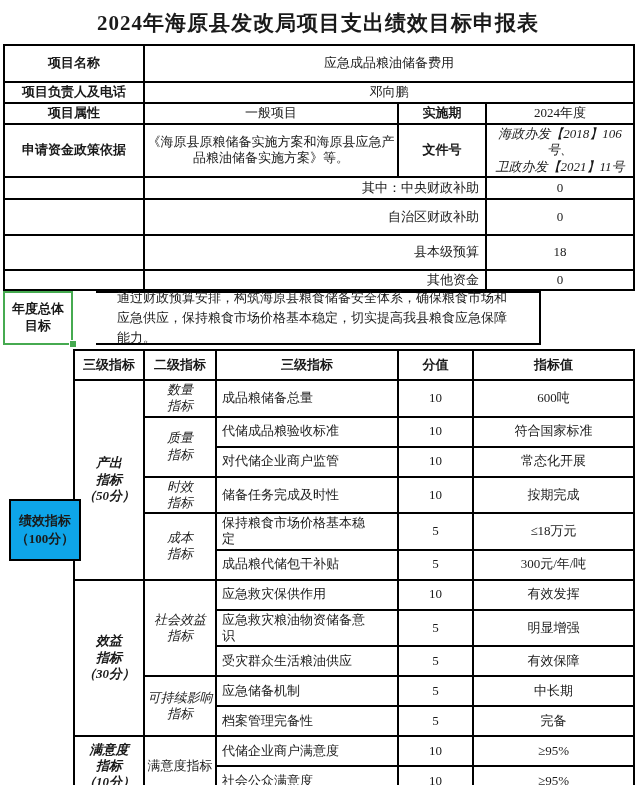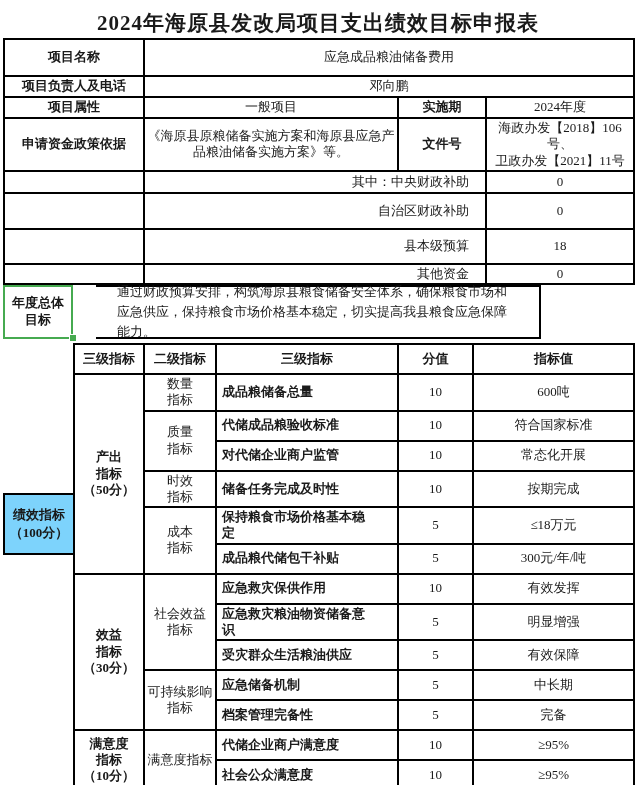--- a/index.html
+++ b/index.html
@@ -4,32 +4,32 @@
 <style>
   html,body{margin:0;padding:0;background:#fff;}
   body{
     width:635px;height:785px;overflow:hidden;position:relative;
     font-family:"Liberation Serif","DejaVu Serif",serif;
     color:#1a1a1a;
   }
   .page{position:absolute;left:3px;top:0;width:630px;}
   .title{
     text-align:center;font-size:21px;font-weight:bold;
-    padding:9px 0 1px 0;letter-spacing:1px;white-space:nowrap;
+    padding:9px 0 7px 0;letter-spacing:1px;white-space:nowrap;
   }
   table{border-collapse:collapse;table-layout:fixed;}
   td,th{
     border:2px solid #000;font-size:13px;text-align:center;
     vertical-align:middle;padding:1px 2px;overflow:hidden;
     font-weight:normal;line-height:1.25;
   }
   .lbl{font-weight:bold;}
-  .pre{white-space:pre-line;}
-  .left-just{text-align:left;padding-left:5px;padding-right:22px;font-weight:bold;}
-  .right-al{text-align:right;padding-right:16px;margin-top:25px;}
+  .pre{white-space:pre-line;font-style:italic;}
+  .left-just{text-align:left;padding-left:5px;padding-right:22px;}
+  .right-al{text-align:right;padding-right:6px;margin-top:25px;}
   
   .goal-row{display:flex;width:630px;height:54px;margin-top:0;position:relative;}
   .goal-label{
     width:70px;box-sizing:border-box;border:2px solid #46aa50;
     display:flex;align-items:center;justify-content:center;
     font-weight:bold;font-size:13px;white-space:pre-line;text-align:center;
     position:relative;background:#fff;line-height:1.3;
   }
   .fill-handle{
     position:absolute;right:-4px;bottom:-4px;width:6px;height:6px;
@@ -39,22 +39,22 @@
     width:445px;box-sizing:border-box;border:2px solid #000;border-left:none;
     font-size:13px;line-height:1.55;text-align:left;
     padding:2px 21px;display:flex;align-items:center;margin-left:23px;
   }
   
   .ind-wrap{position:relative;margin-top:4px;}
   .ind-table{margin-left:70px;width:560px;}
   .ind-table tr{height:30px;}
   .ind-table tr.hdr{height:30px;}
   .side-box{
-    position:absolute;left:0;top:150px;width:72px;height:62px;
-    box-sizing:border-box;border:2px solid #000;background:#7dd3fc;
+    position:absolute;left:6px;top:150px;width:72px;height:62px;
+    box-sizing:border-box;border:2px solid #000;background:#0ea5e9;
     display:flex;align-items:center;justify-content:center;
     font-weight:bold;font-size:13px;white-space:pre-line;text-align:center;
     line-height:1.35;
   }
 </style>
 </head>
 <body>
 
 <div class="page">
 

